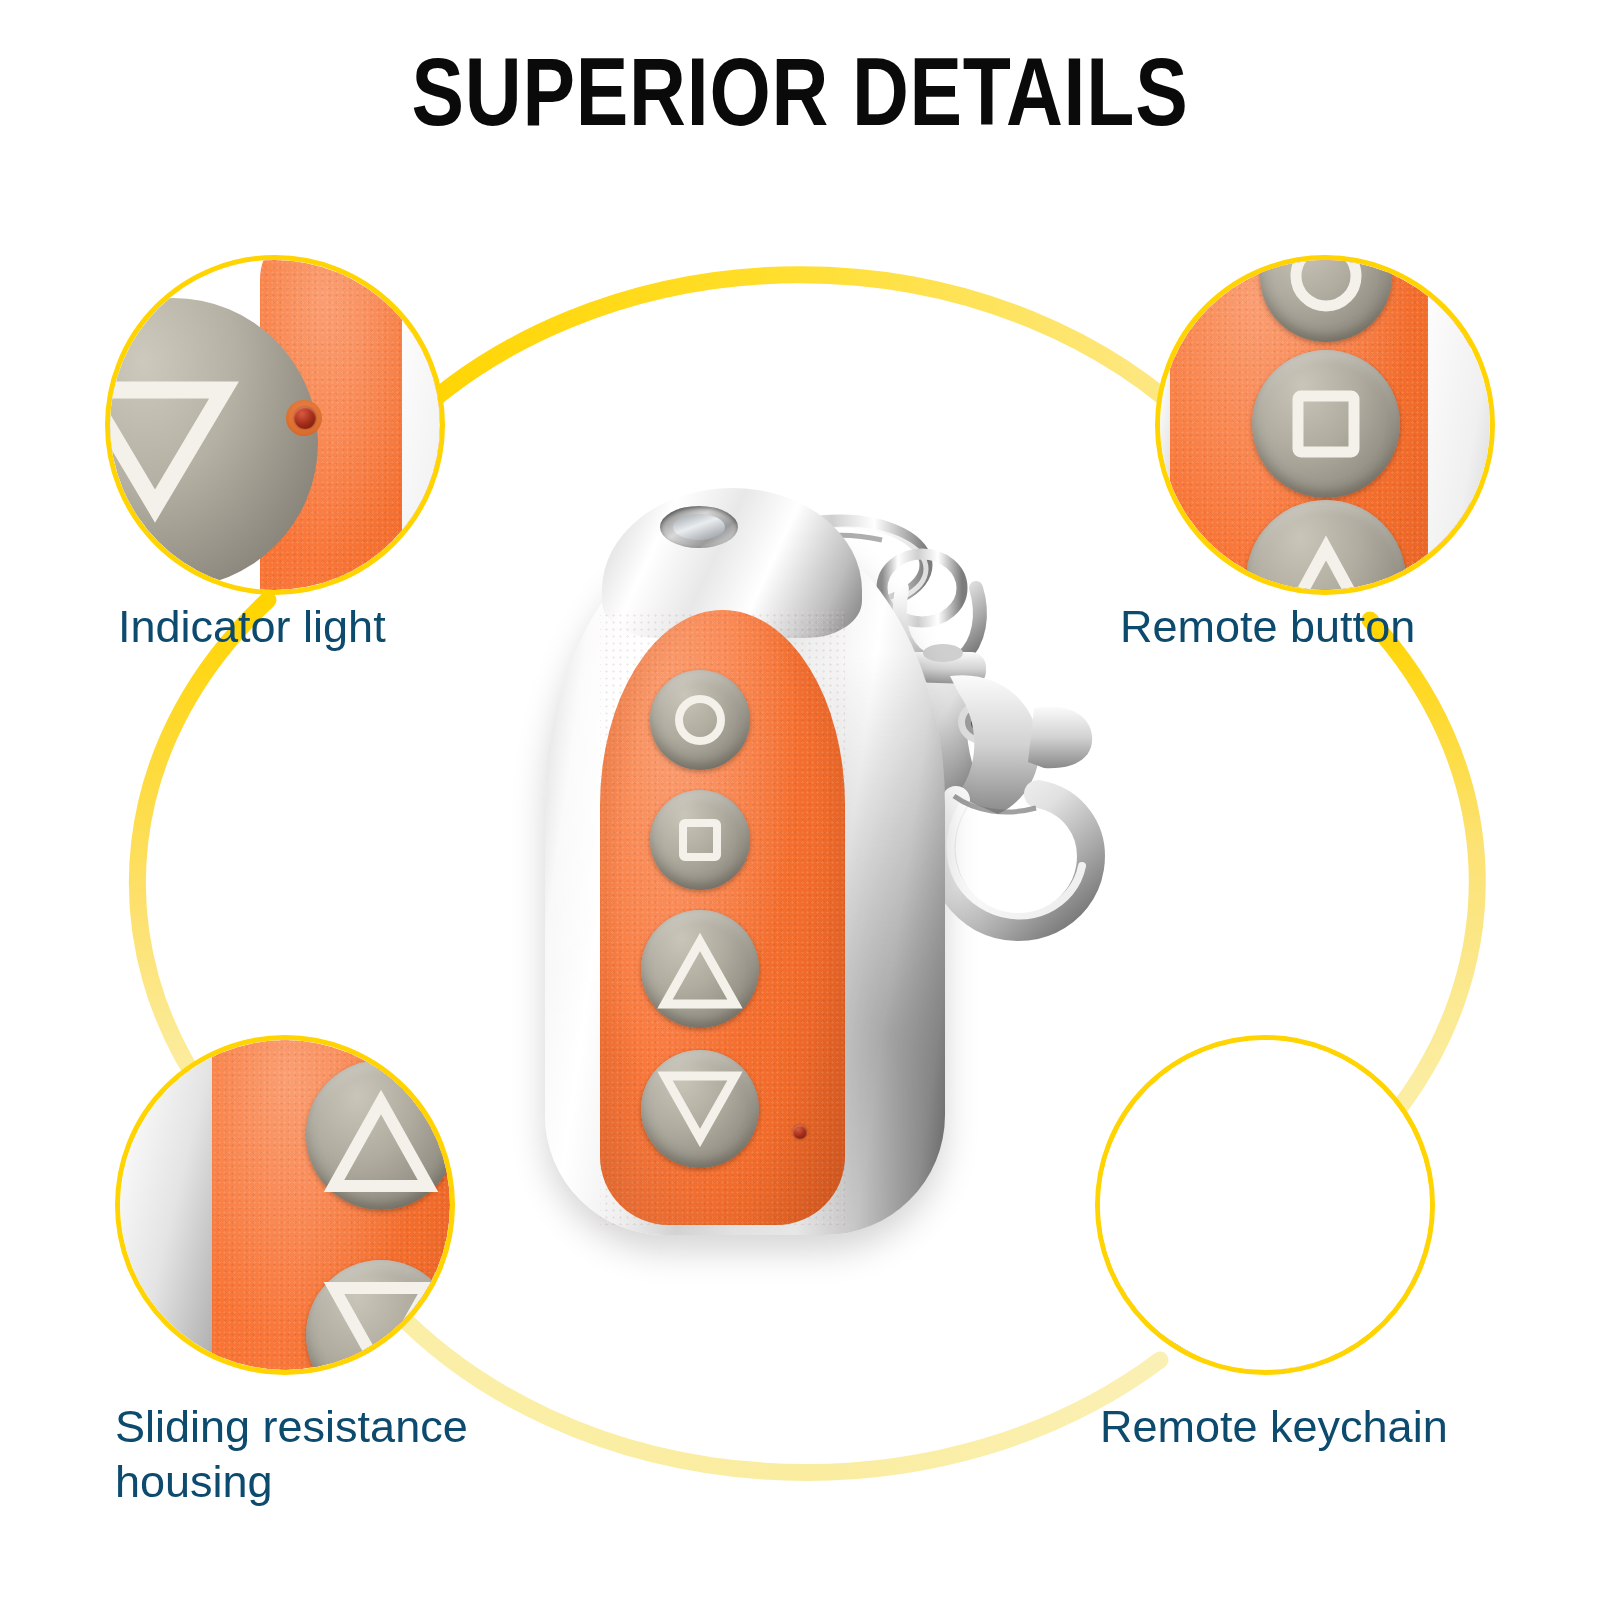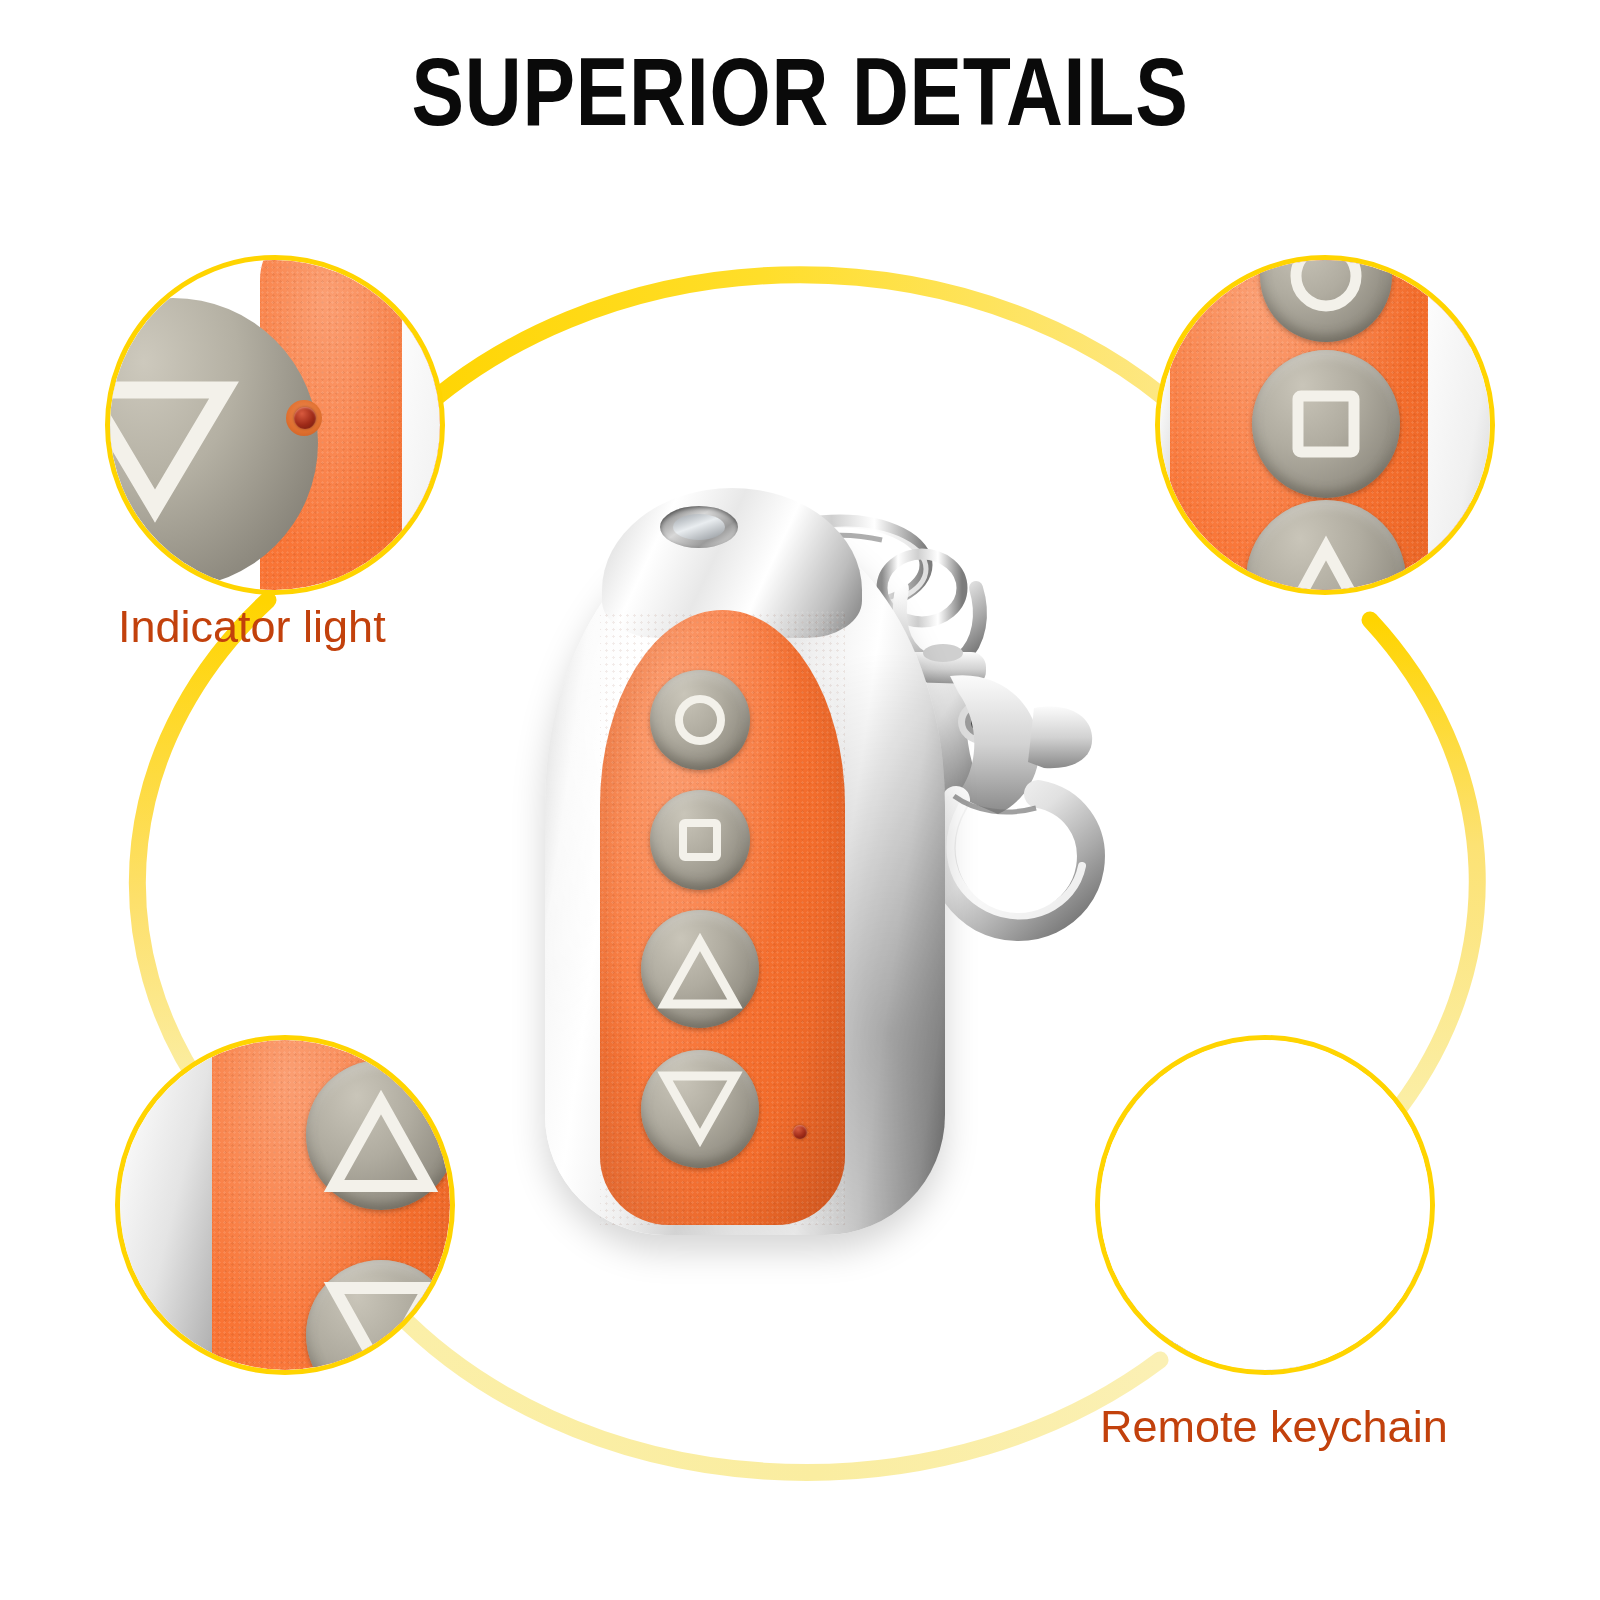--- a/index.html
+++ b/index.html
@@ -58,21 +58,21 @@
   .callout .inner {
     position: absolute;
     left: 0; top: 0; right: 0; bottom: 0;
     overflow: hidden;
     border-radius: 50%;
   }
 
   .label {
     position: absolute;
     font-size: 45px;
-    color: #c2410c;
+    color: #0c4a6e;
     line-height: 1.22;
     white-space: pre-line;
     letter-spacing: 0px;
   }
 
   
   .orange-face {
     background:
       radial-gradient(ellipse at 28% 18%, rgba(255,255,255,0.30) 0%, rgba(255,255,255,0) 52%),
       linear-gradient(100deg, #F8702E 0%, #F9773A 38%, #F26C2B 72%, #E05E22 100%);
@@ -309,37 +309,40 @@
           <rect x="46" y="46" width="56" height="56" rx="3" fill="none" stroke="#f3f1ea" stroke-width="11"></rect>
         </svg>
       </div>
       <div class="btn-gray bC">
         <svg class="glyph" viewBox="0 0 160 160">
           <path d="M 80 48 L 128 136 L 32 136 Z" fill="none" stroke="#f3f1ea" stroke-width="12" stroke-linejoin="miter"></path>
         </svg>
       </div>
     </div>
   </div>
+  <div class="label" style="left:1120px; top:600px;">Remote button</div>
 
   <div class="callout" id="co3">
     <div class="inner">
       <div class="chrome silver-l"></div>
       <div class="orange-face face"></div>
       <div class="btn-gray bA">
         <svg class="glyph" viewBox="0 0 150 150">
           <path d="M 75 42 L 122 126 L 28 126 Z" fill="none" stroke="#f3f1ea" stroke-width="12" stroke-linejoin="miter"></path>
         </svg>
       </div>
       <div class="btn-gray bB">
         <svg class="glyph" viewBox="0 0 150 150">
           <path d="M 28 28 L 122 28 L 75 112 Z" fill="none" stroke="#f3f1ea" stroke-width="12" stroke-linejoin="miter"></path>
         </svg>
       </div>
     </div>
   </div>
+  <div class="label" style="left:115px; top:1400px;">Sliding resistance
+housing</div>
 
   <div class="callout" id="co4">
     <div class="inner">
       <div class="bg"></div>
       <svg viewBox="0 0 340 340" width="340" height="340">
         <defs>
           <linearGradient id="ch1" x1="0" y1="0" x2="1" y2="0">
             <stop offset="0%" stop-color="#7d7d7d"></stop>
             <stop offset="14%" stop-color="#dedede"></stop>
             <stop offset="30%" stop-color="#ffffff"></stop>

